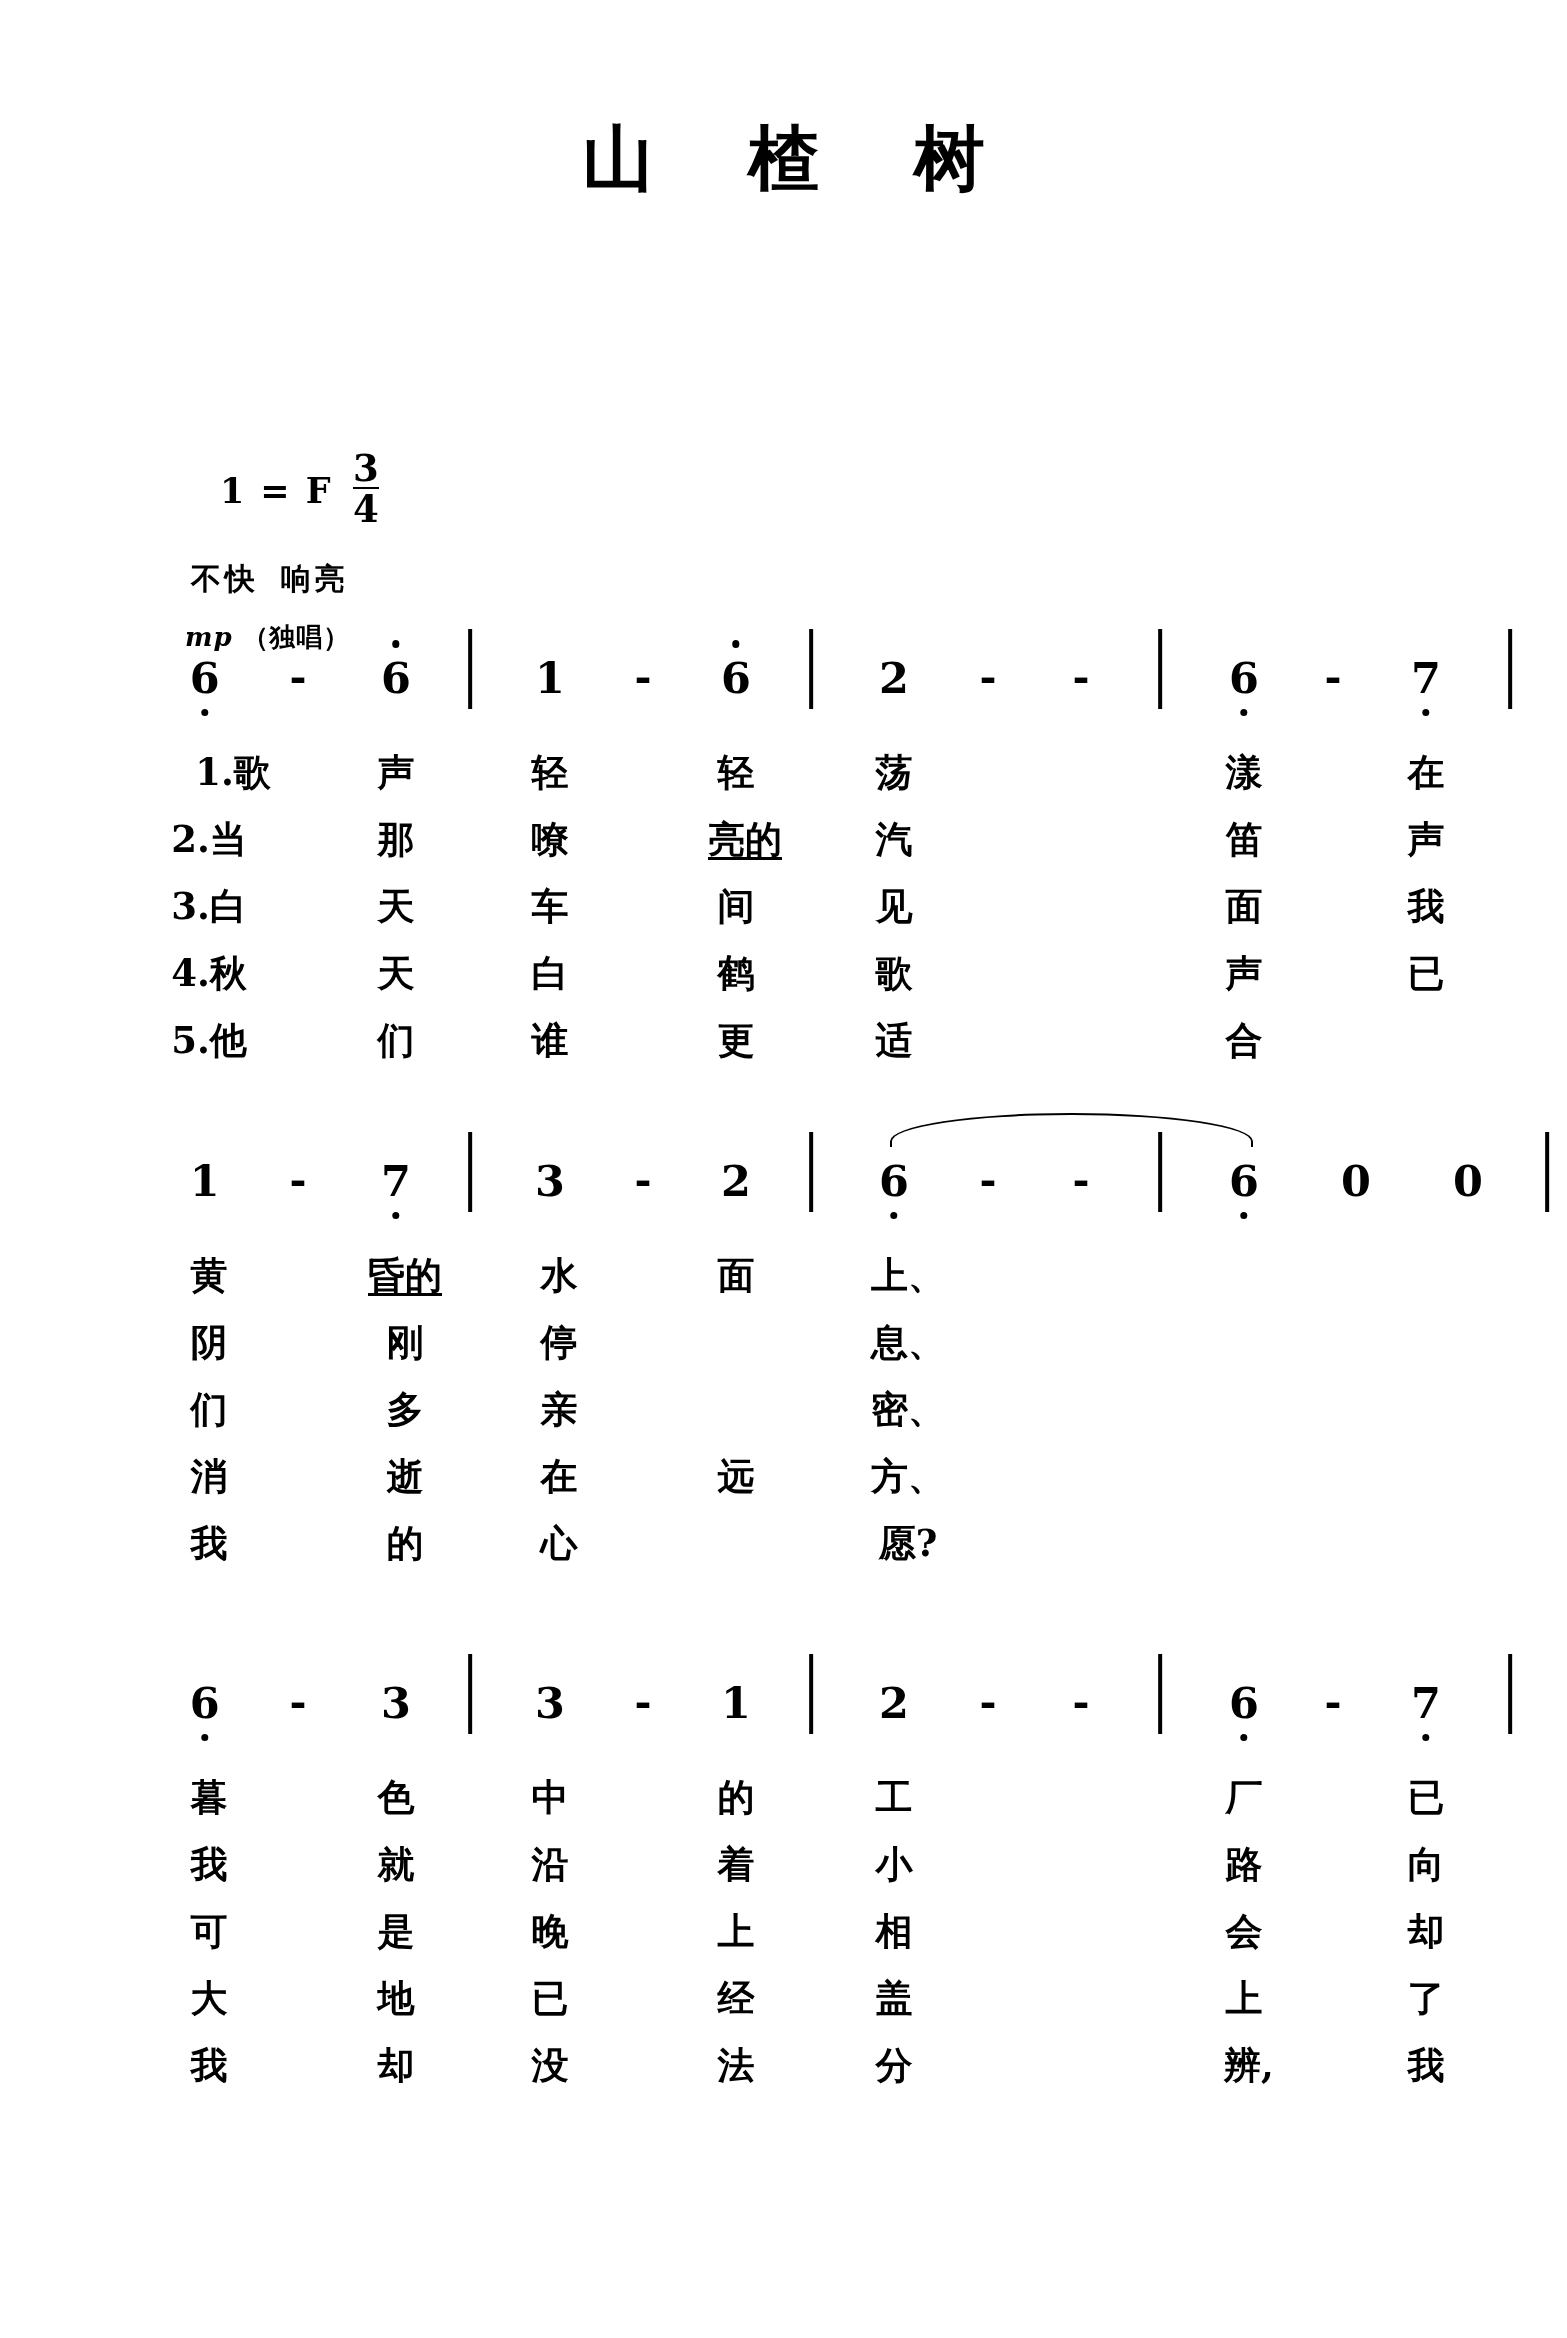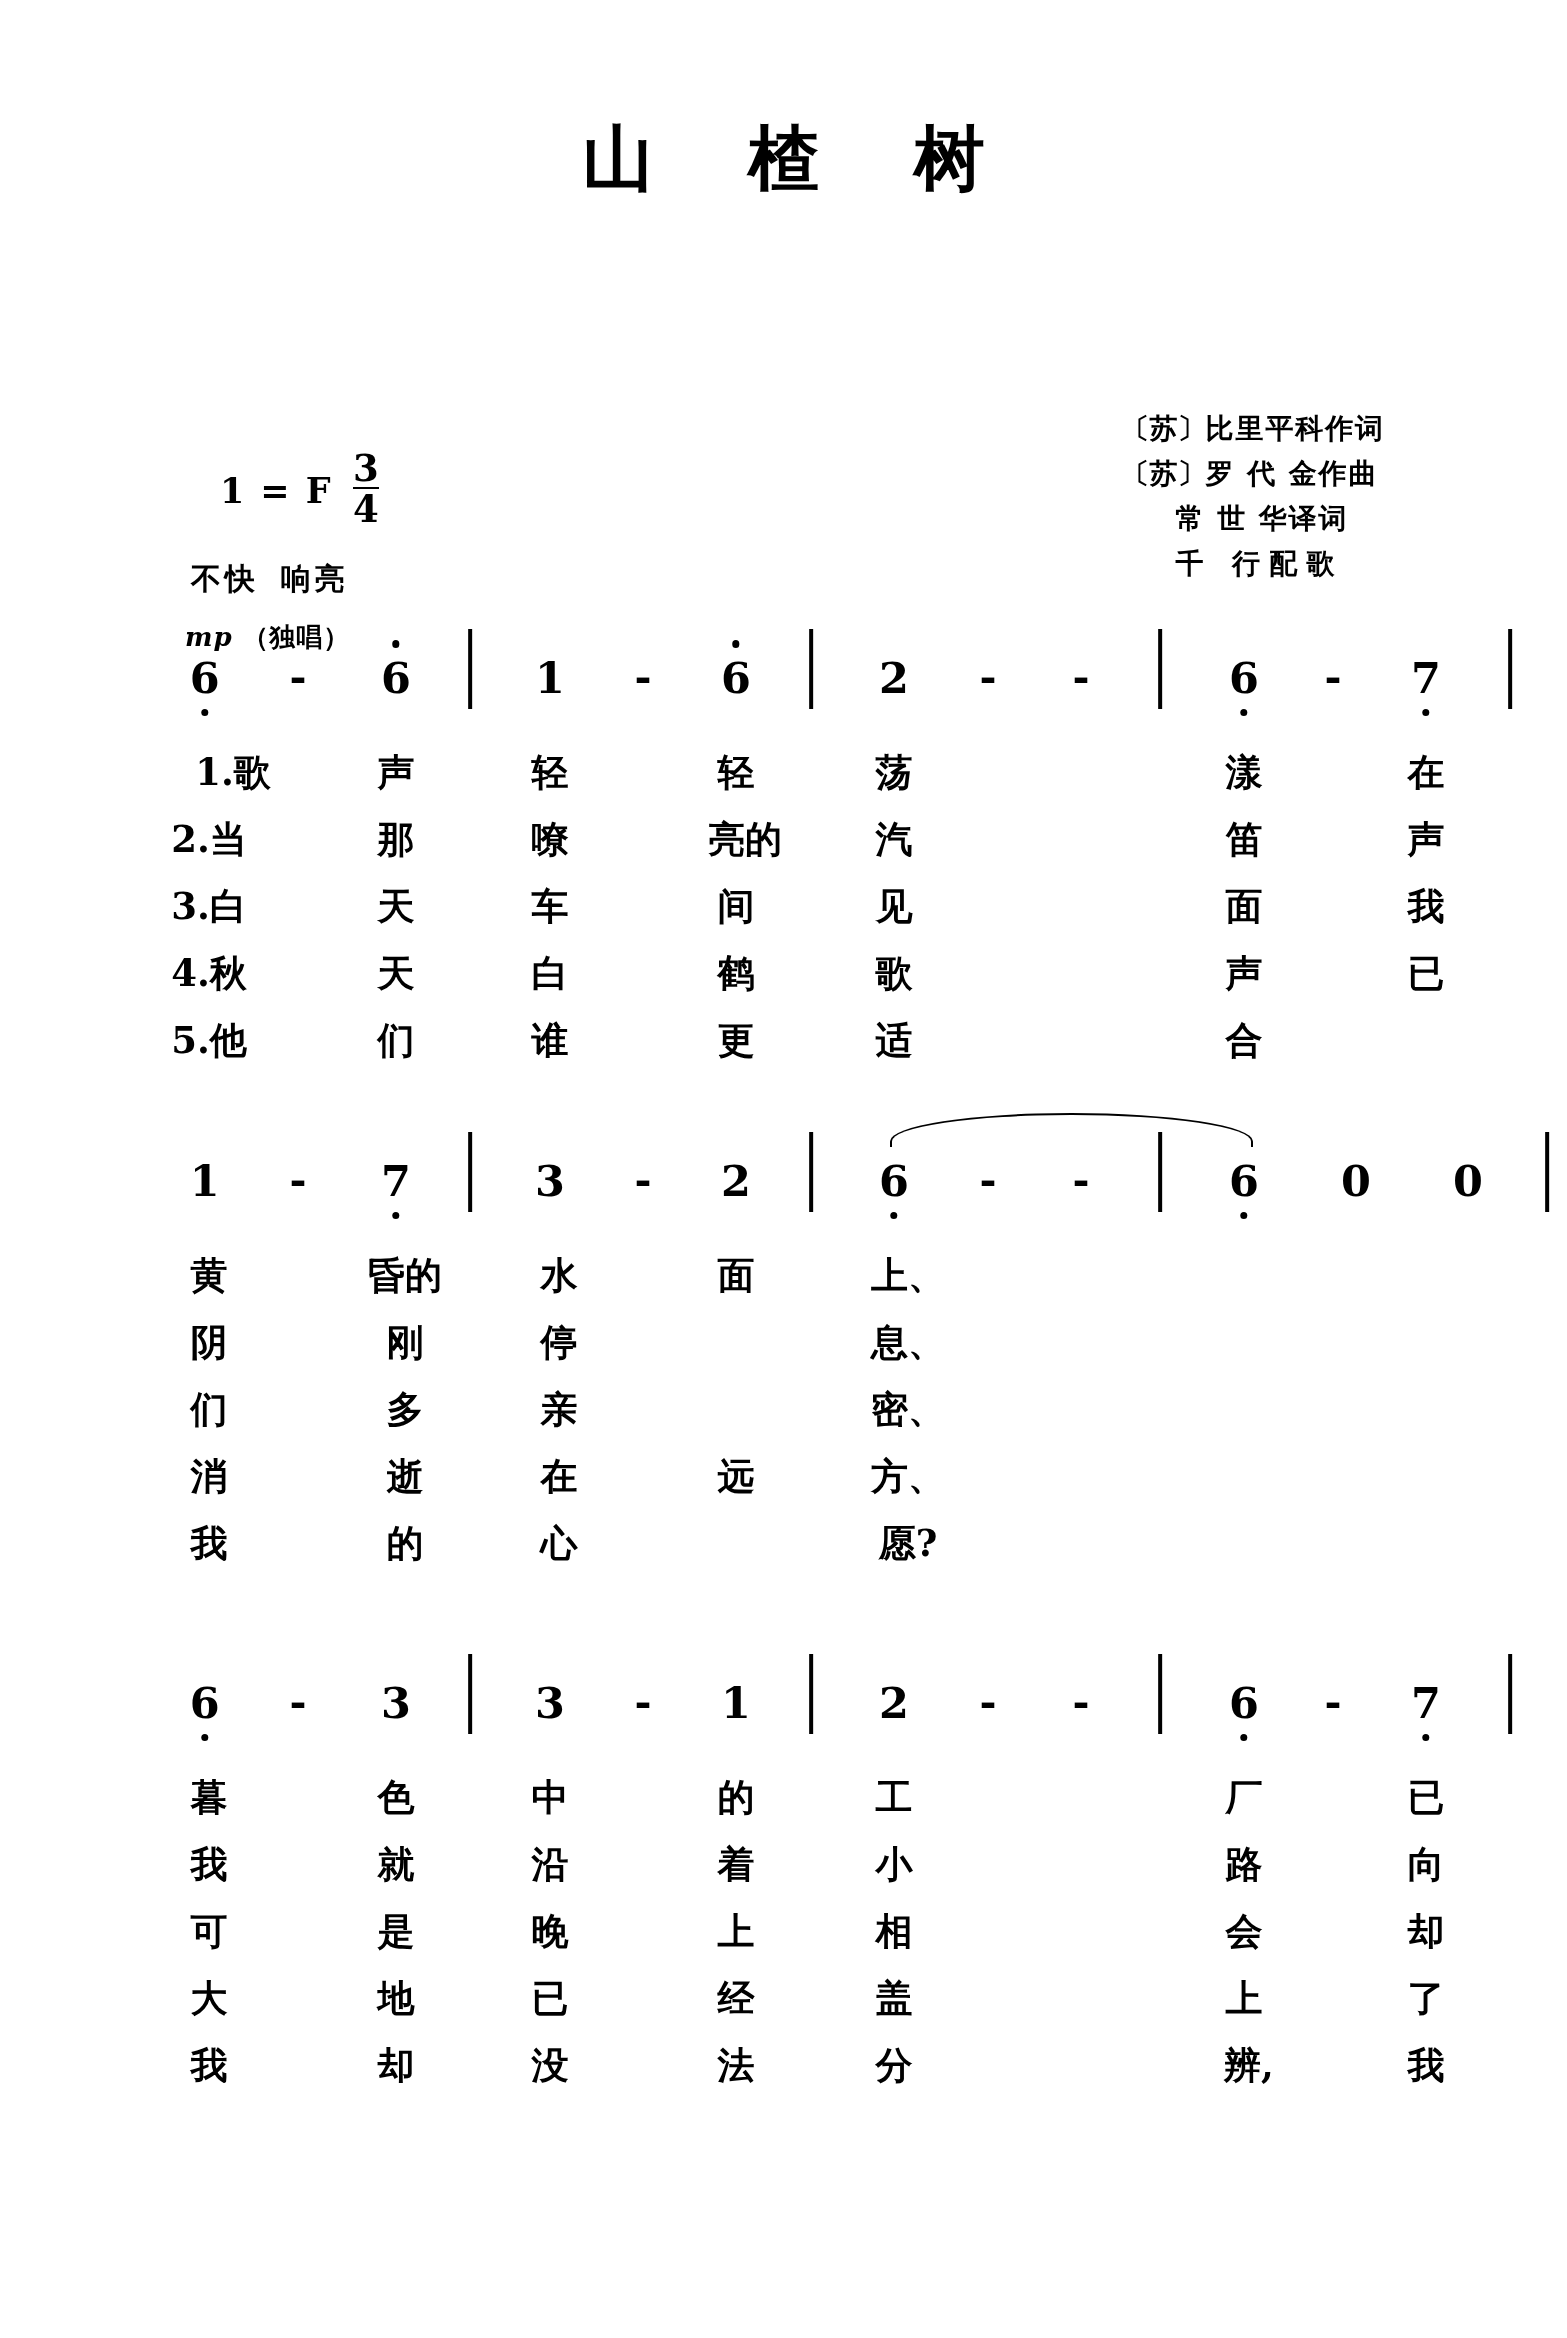--- a/index.html
+++ b/index.html
@@ -176,21 +176,21 @@
     height: 67px;
   }
   .lyric {
     position: absolute;
     font-family: "DejaVu Serif", "Liberation Serif", serif;
     font-size: 37px;
     font-weight: bold;
     transform: translateX(-50%);
     white-space: nowrap;
   }
-  .lyric.u { text-underline-offset: 4.7px; }
+  .lyric.u { text-decoration: underline; text-underline-offset: 4.7px; }
 
   
   .pagenum {
     position: absolute;
     bottom: 73px;
     left: 0;
     width: 1567px;
     text-align: center;
     font-family: "DejaVu Serif", "Liberation Serif", serif;
     font-size: 43px;
@@ -198,34 +198,20 @@
     letter-spacing: 1.9px;
   }
 </style>
 </head>
 <body>
 
 <div class="page">
 
   <div class="title">山 楂 树</div>
 
-  <div class="credits">
-    <span class="cline l1">
-      <span class="tag">〔苏〕</span><span>比里平科作词</span>
-    </span>
-    <span class="cline l2">
-      <span class="tag">〔苏〕</span><span>罗 代 金作曲</span>
-    </span>
-    <span class="cline l3">
-      <span>常 世 华译词</span>
-    </span>
-    <span class="cline l4">
-      <span>千 行配歌</span>
-    </span>
-  </div>
 
   <div class="keysig">
     <span class="eq">1 = F</span>
     <span class="frac">
       <span class="num">3</span>
       <span class="den">4</span>
     </span>
   </div>
 
   <div class="tempo">

